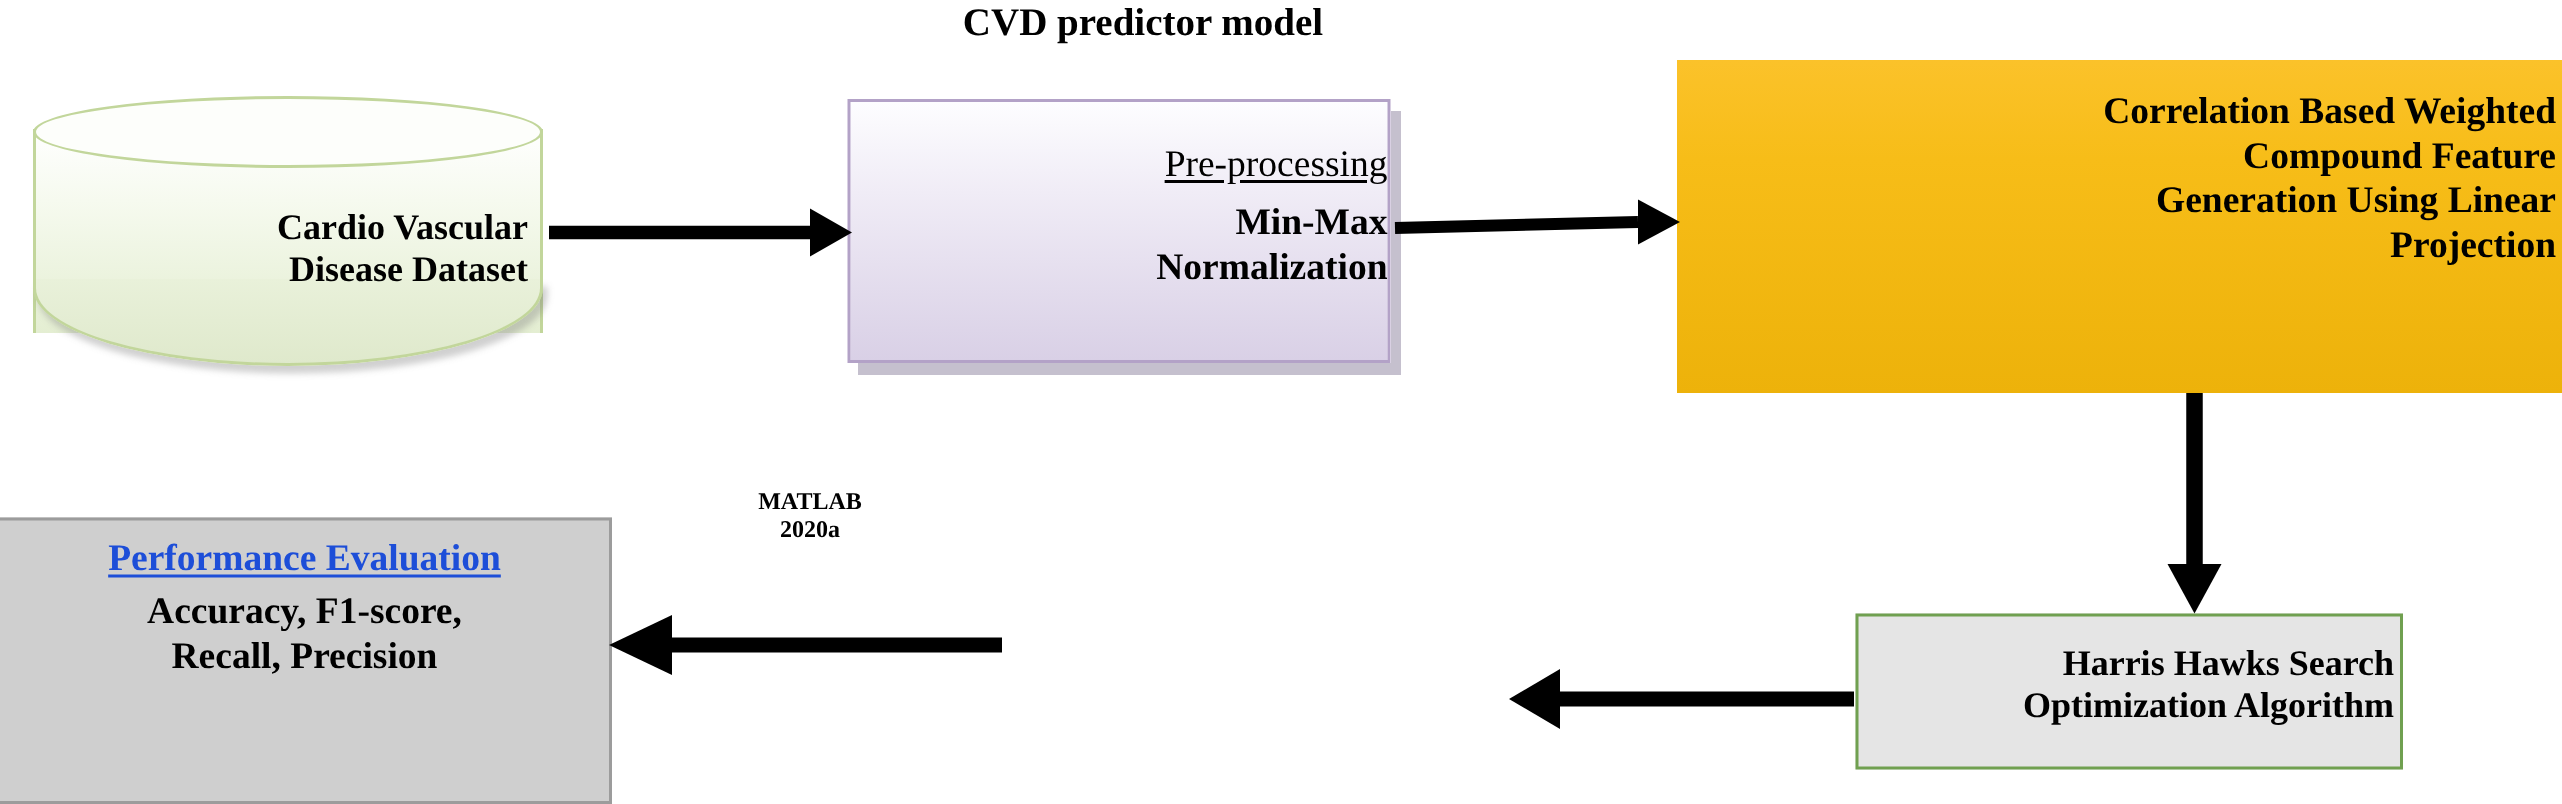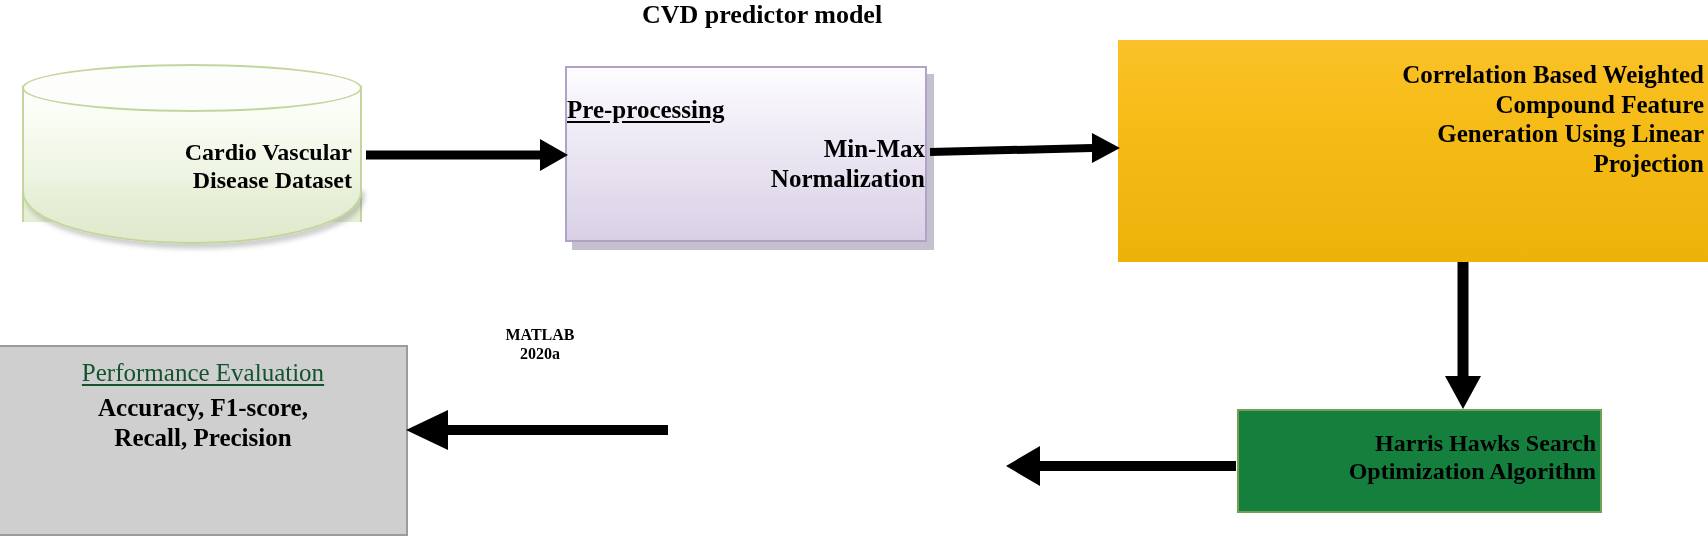--- a/index.html
+++ b/index.html
@@ -97,22 +97,22 @@
     border: 2px solid #b3a2c7;
     box-sizing: border-box;
     box-shadow: 7px 8px 0 0 rgba(150,140,165,0.55);
   }
   #preprocess-text-wrap {
     position: absolute;
     left: 0; right: 0; top: 28px;
   }
   #preprocess-title {
     font-size: 25px;
-    font-weight: bold;
-    text-align: left;
+    font-weight: normal;
+    text-align: right;
     text-decoration: underline;
     text-underline-offset: 3px;
     color: #000;
   }
   #preprocess-sub {
     font-size: 25px;
     font-weight: bold;
     text-align: right;
     color: #000;
     line-height: 1.2;
@@ -138,21 +138,21 @@
     font-size: 25px;
   }
 
   
   #hhs-box {
     position: absolute;
     left: 1237px;
     top: 409px;
     width: 365px;
     height: 104px;
-    background: #15803d;
+    background: #e5e5e5;
     border: 2px solid #70a050;
     box-sizing: border-box;
   }
   #hhs-label {
     position: absolute;
     left: 4px;
     right: 4px;
     top: 18px;
     font-size: 24px;
   }
@@ -185,25 +185,25 @@
     height: 191px;
     background: #cfcfcf;
     border: 2px solid #9c9c9c;
     box-sizing: border-box;
   }
   #perf-title {
     position: absolute;
     left: 6px; right: 6px;
     top: 12px;
     font-size: 25px;
-    font-weight: normal;
+    font-weight: bold;
     text-align: center;
     text-decoration: underline;
     text-underline-offset: 3px;
-    color: #14532d;
+    color: #1d4ed8;
   }
   #perf-sub {
     position: absolute;
     left: 6px; right: 6px;
     top: 46px;
     font-size: 25px;
     font-weight: bold;
     text-align: center;
     color: #000;
     line-height: 1.2;

